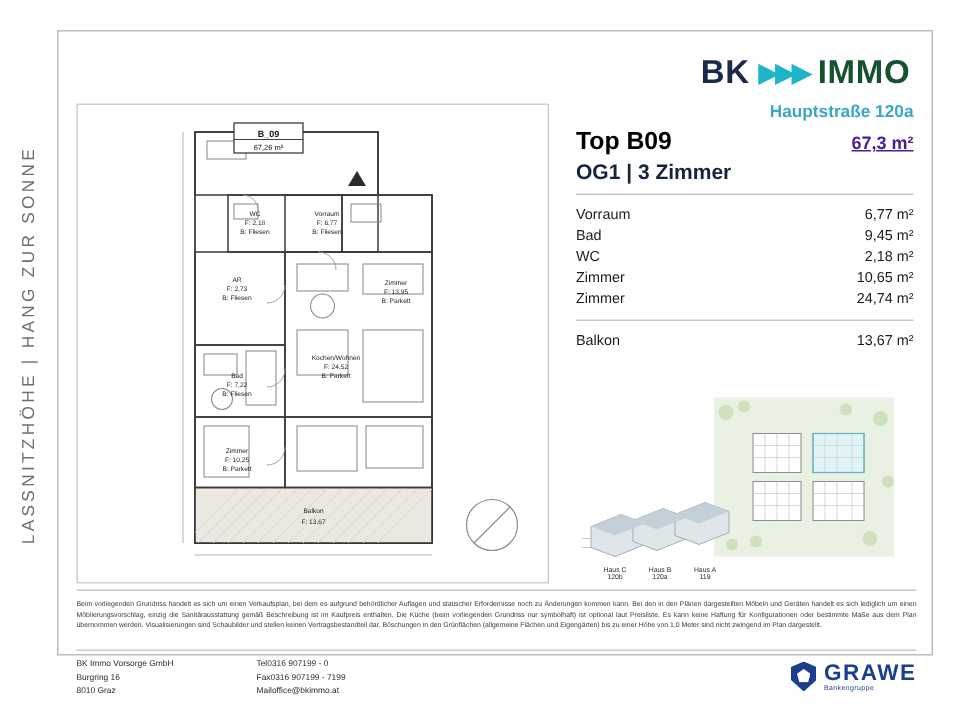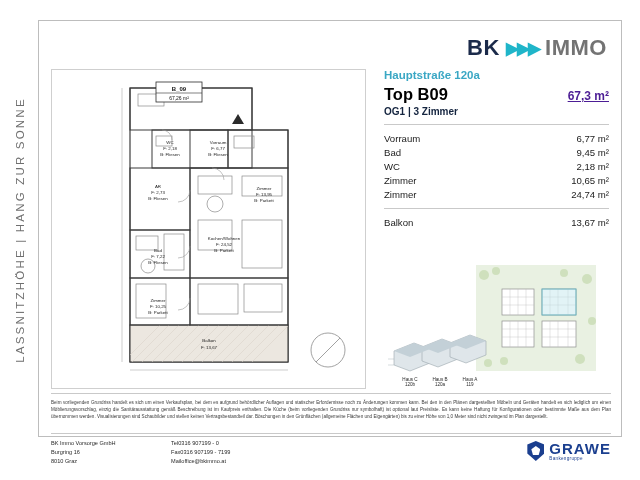--- a/index.html
+++ b/index.html
@@ -19,36 +19,36 @@
   
   .card{
     position:absolute;left:38px;top:20px;width:584px;height:417px;
     border:1px solid #bdbdbd;background:#fff;box-sizing:border-box;
   }
 
   
   .logo{position:absolute;right:14px;top:14px;display:flex;align-items:center;gap:6px;}
   .logo .bk{font-size:22px;font-weight:bold;color:#1b2a4a;letter-spacing:0.5px;}
   .logo .arrows{color:#1fb5c9;font-size:17px;letter-spacing:-2px;font-weight:bold;}
-  .logo .immo{font-size:22px;font-weight:bold;color:#737373;letter-spacing:0.5px;}
+  .logo .immo{font-size:22px;font-weight:bold;color:#14532d;letter-spacing:0.5px;}
 
   
   .plan{
     position:absolute;left:12px;top:48px;width:315px;height:320px;
     border:1px solid #cfcfcf;background:#fff;box-sizing:border-box;overflow:hidden;
   }
   .plan svg{display:block;}
 
   
   .info{position:absolute;left:345px;top:48px;width:225px;}
-  .street{color:#3aa7c4;font-size:11.5px;font-weight:bold;margin-bottom:4px;}
+  .street{color:#3aa7c4;font-size:11.5px;font-weight:bold;margin-bottom:4px;text-align:right;}
   .toprow{display:flex;align-items:baseline;justify-content:space-between;}
   .topname{font-size:16.5px;font-weight:bold;color:#000000;}
   .topsize{font-size:12px;font-weight:bold;color:#4c1d95;text-decoration:underline;}
-  .subrow{font-size:10px;color:#14243f;font-weight:bold;margin-top:2px;}
+  .subrow{font-size:14px;color:#14243f;font-weight:bold;margin-top:2px;}
   .rule{height:1px;background:#c9c9c9;margin:7px 0 6px 0;}
   .rooms{font-size:9.6px;color:#1c1c1c;}
   .rooms .r{display:flex;justify-content:space-between;padding:1.5px 0;}
   .rooms .r .lbl{}
   .rooms .r .val{font-variant-numeric:tabular-nums;}
   .balkon{font-size:9.6px;color:#1c1c1c;display:flex;justify-content:space-between;padding:1.5px 0;}
 
   
   .sitemap{
     position:absolute;left:345px;top:238px;width:225px;height:130px;

